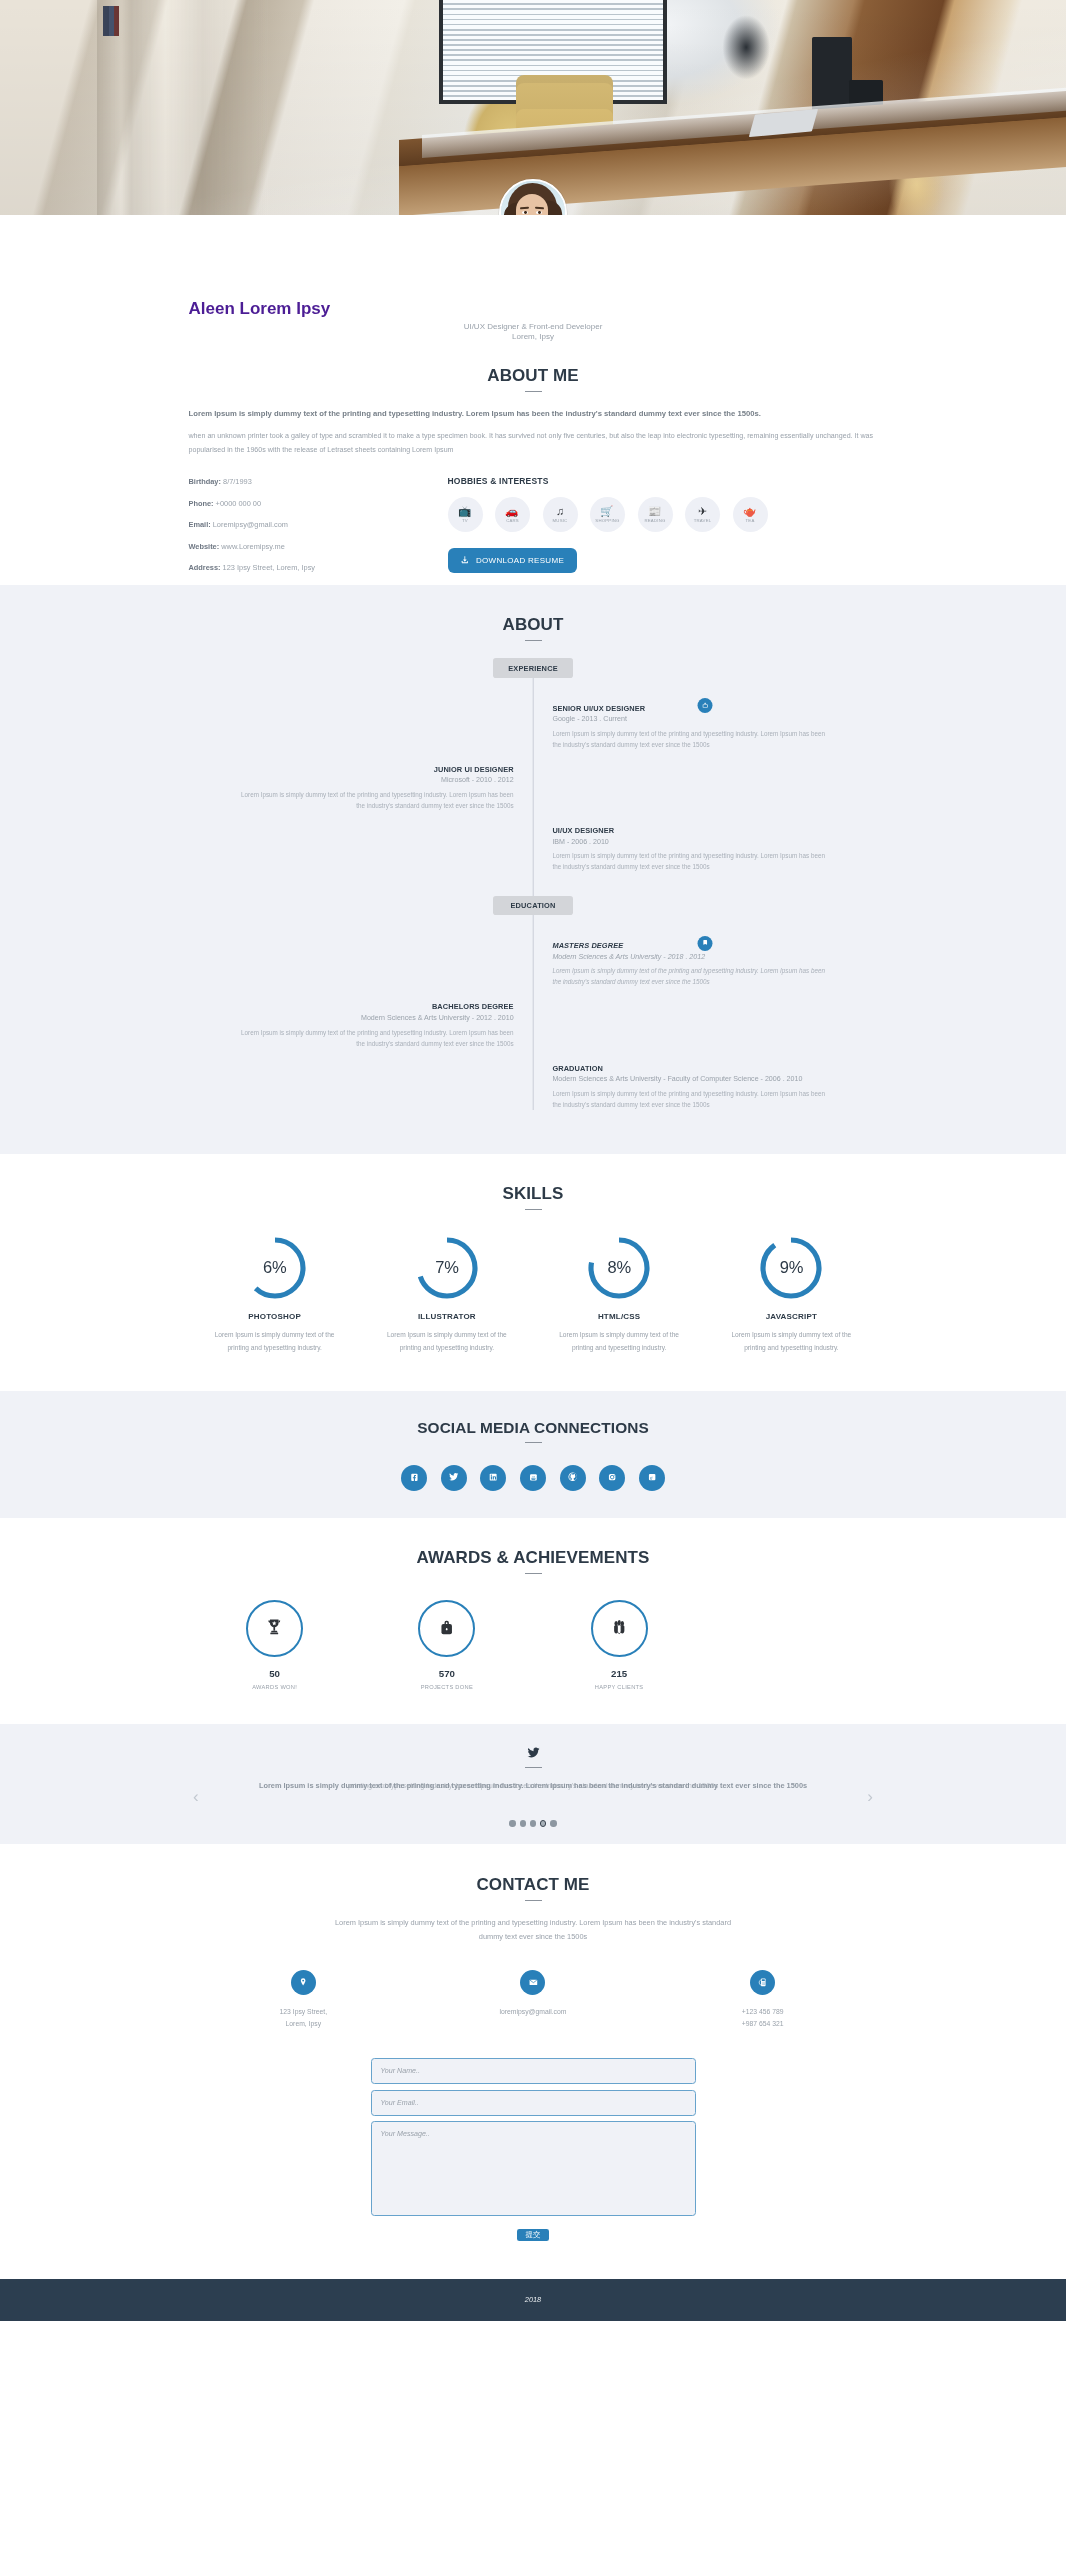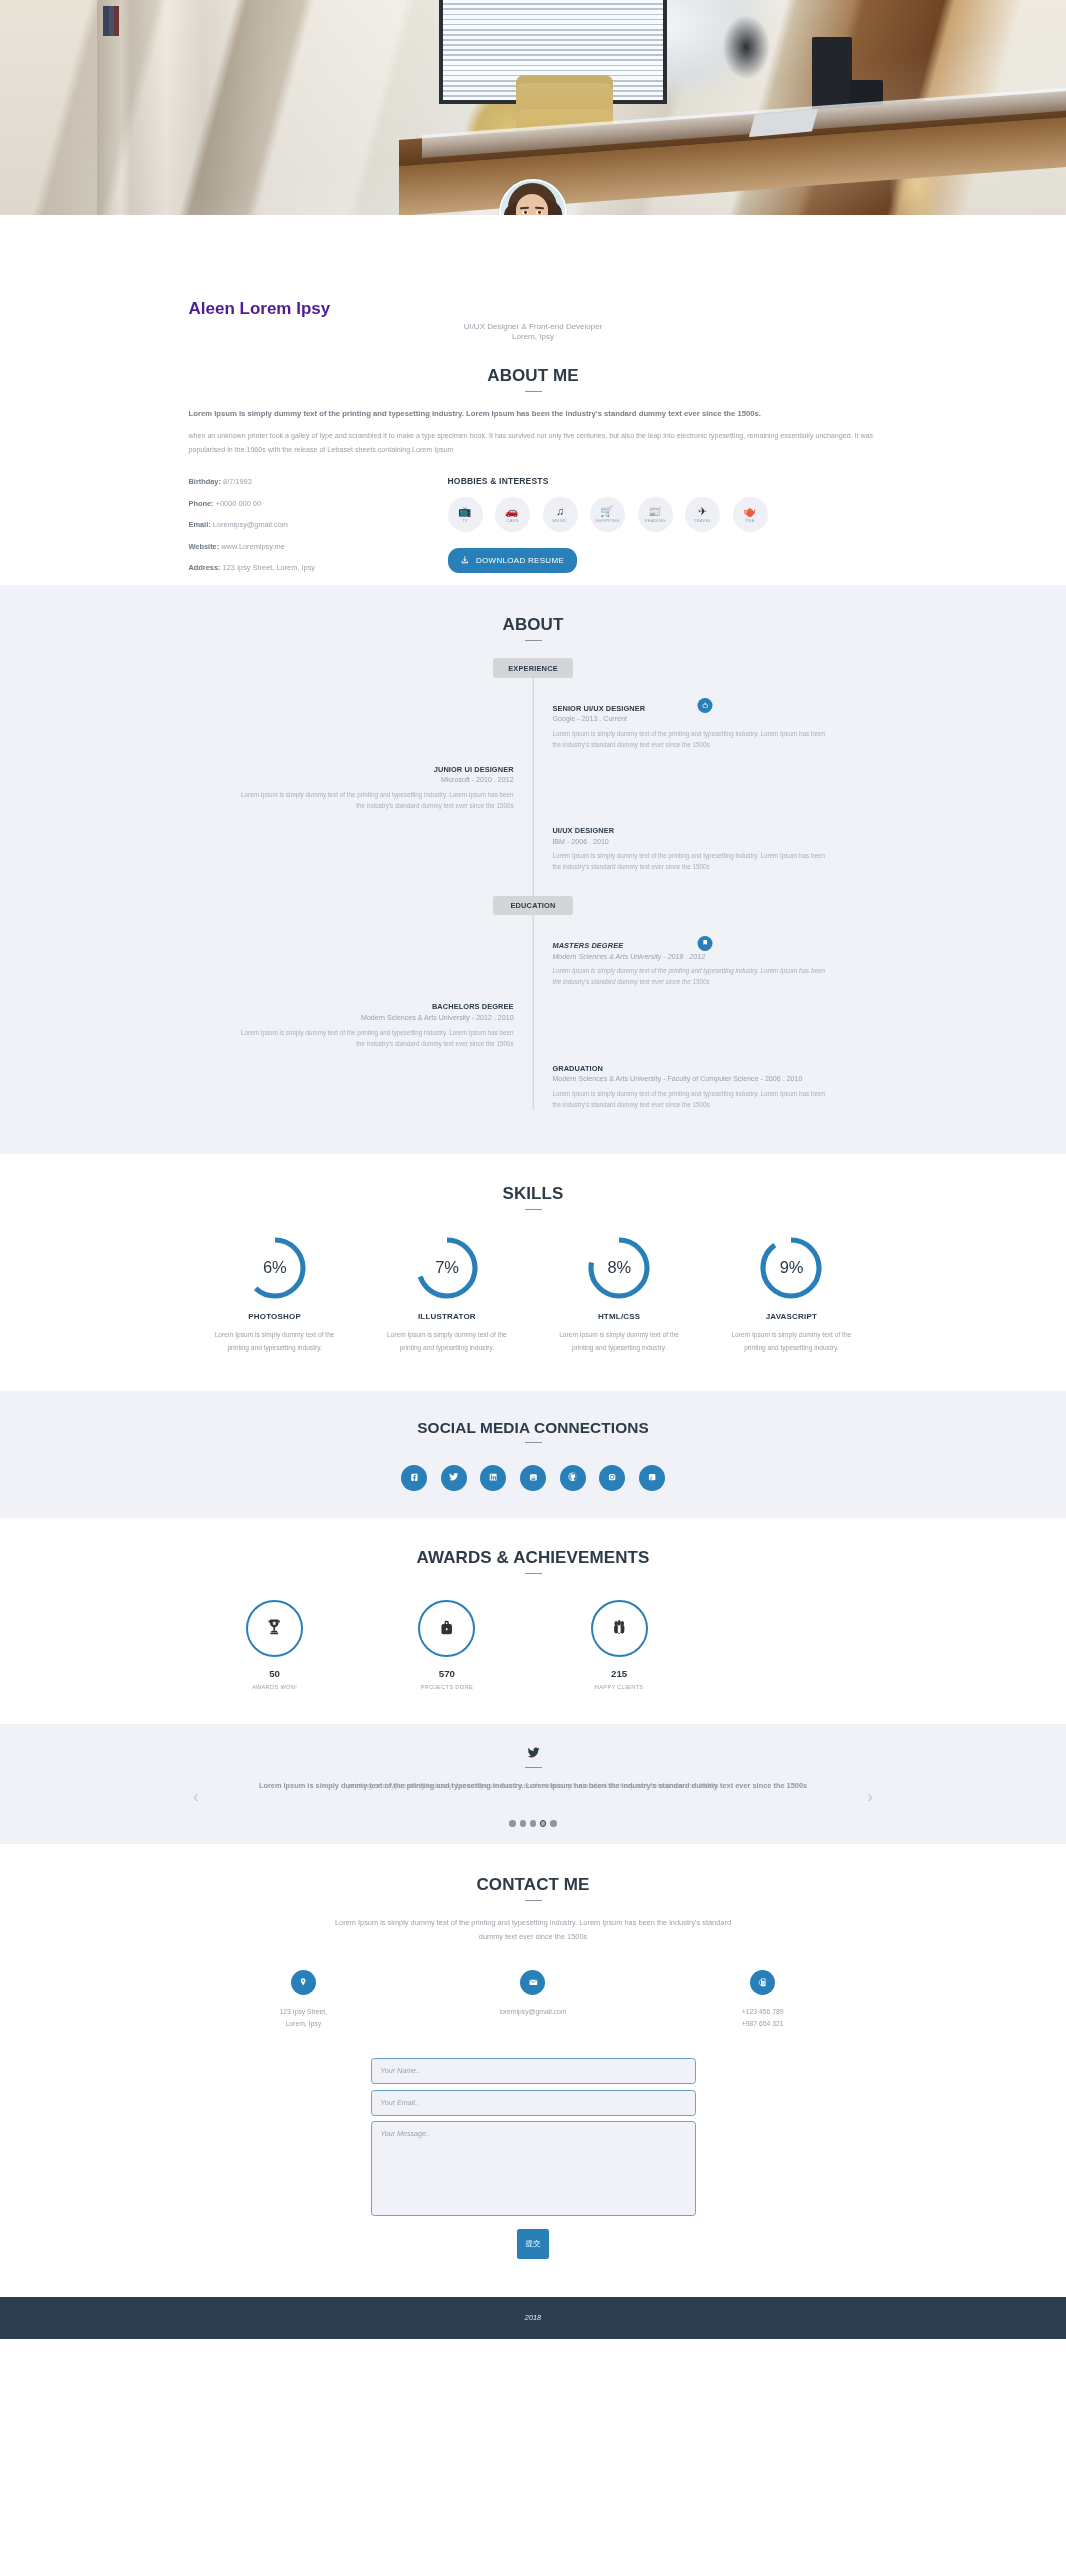--- a/index.html
+++ b/index.html
@@ -241,21 +241,21 @@
   .hobby-label { font-size: 4.3px; color: #9aa2ab; letter-spacing: 0.2px; }
 
   .btn-download {
     margin-top: 16px;
     display: inline-flex;
     align-items: center;
     gap: 6.3px;
     background: #2980b9;
     color: #fff;
     border: none;
-    border-radius: 11px;
+    border-radius: 6px;
     padding: 7.4px 12.5px;
     font-size: 8px;
     font-family: inherit;
     letter-spacing: 0.3px;
     cursor: pointer;
   }
   .dl-icon { display: inline-flex; }
 
   
   .about-sec { padding: 30px 0 44px; }
@@ -496,21 +496,21 @@
   }
   .form input { height: 26px; }
   .form textarea { height: 95px; resize: none; }
   .form input::placeholder, .form textarea::placeholder { color: #9aa2ab; font-style: italic; }
   .submit-wrap { text-align: center; margin-top: 6.8px; }
   .btn-submit {
     background: #2980b9;
     color: #fff;
     border: none;
     border-radius: 2.3px;
-    padding: 10px 9px;
+    padding: 1px 9px;
     font-family: inherit;
     font-size: 7.4px;
     cursor: pointer;
   }
 
   
   .footer {
     background: #2c3e50;
     height: 42px;
     display: flex;

